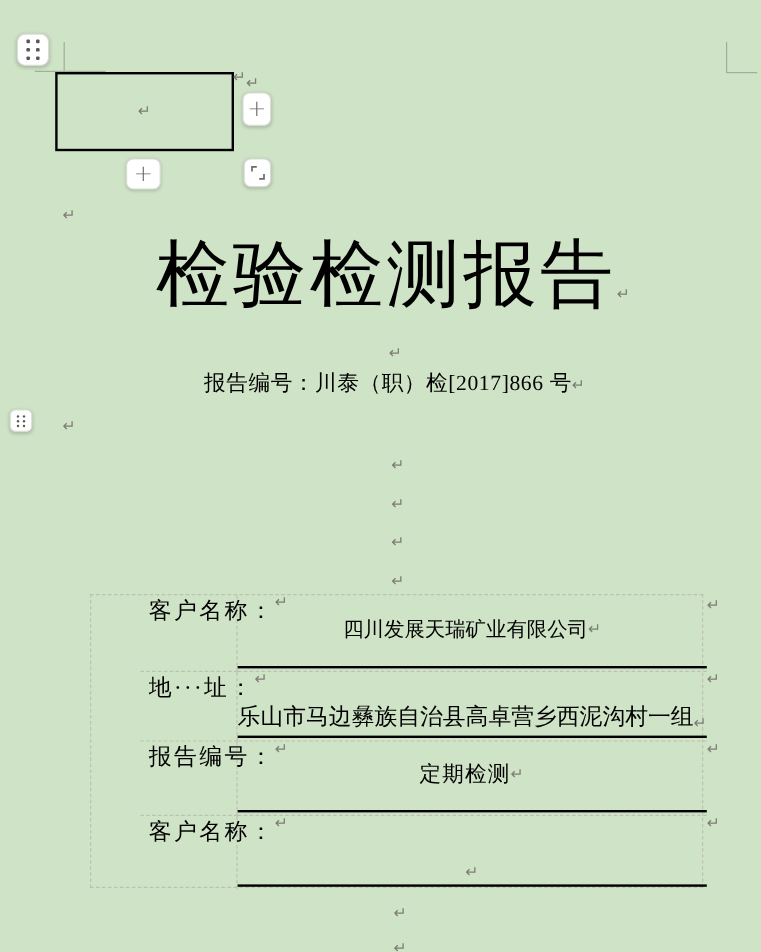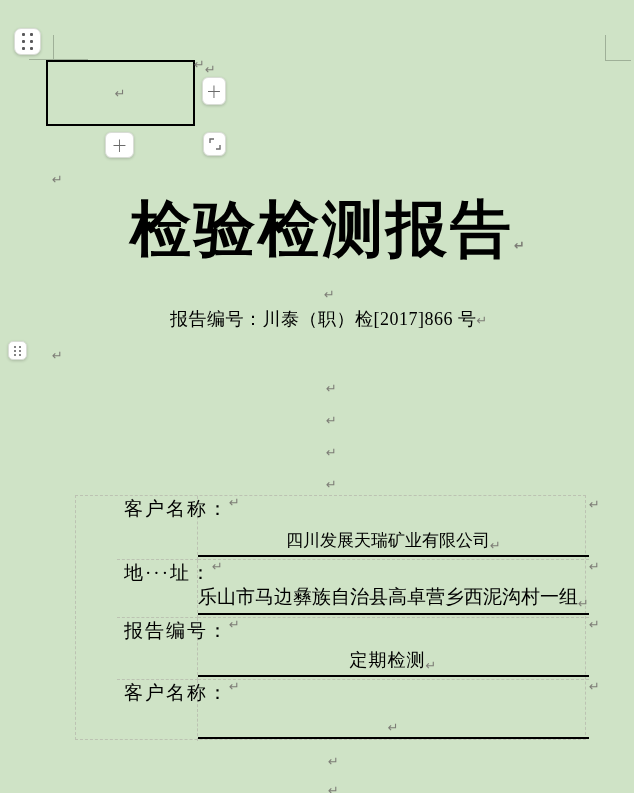--- a/index.html
+++ b/index.html
@@ -21,38 +21,38 @@
   .pilcrow { color:#7d7d76; font-size:13px; line-height:13px; font-family:"DejaVu Sans", sans-serif; }
   .p-abs { position:absolute; }
 
   
   .stamp-box { position:absolute; left:46px; top:60px; width:149px; height:66px;
                border:2px solid #000; display:flex; align-items:center; justify-content:center;
                font-size:14px; color:#111; letter-spacing:0.5px; }
 
   
   .content { position:absolute; left:53px; top:0; width:552px; text-align:center; }
-  .doc-title { position:absolute; top:194px; left:0; width:100%; font-size:61px; font-weight:bold;
+  .doc-title { position:absolute; top:194px; left:0; width:100%; font-size:61px; font-weight:normal;
                color:#000; letter-spacing:3px; line-height:72px; white-space:nowrap; }
   .doc-title .pilcrow { vertical-align:baseline; }
   .report-no { position:absolute; top:306px; left:0; width:100%; font-size:18px; color:#000;
                letter-spacing:0.5px; line-height:26px; white-space:nowrap; }
 
   
   .info-table { position:absolute; left:75px; top:495px; width:511px; height:245px;
                 display:grid; grid-template-columns:122px 1fr; grid-template-rows:64px 58px 62px 61px;
                 border:1px dashed #bcc2b2; }
   .cell { position:relative; }
   .lcell { border-right:1px dashed #bcc2b2; display:flex; align-items:flex-start;
            padding:0 0 8px 7px; font-size:19px; font-weight:normal; letter-spacing:2px; white-space:nowrap;margin-left:41px; }
   .vcell { display:flex; align-items:flex-end; justify-content:center; padding-bottom:7px; }
   .rowline { border-bottom:1px dashed #bcc2b2; }
   .underline { position:absolute; left:0; right:0; bottom:2px; height:2px; background:#000; }
-  .v1 { font-size:17px; } .v2 { font-size:19px; white-space:nowrap; }
-  .v3 { font-size:18px; letter-spacing:1px; } .v4 { font-size:18px; letter-spacing:0.5px; }
+  .v1 { font-size:17px;align-items:center; } .v2 { font-size:19px; white-space:nowrap; }
+  .v3 { font-size:18px; letter-spacing:1px;align-items:center; } .v4 { font-size:18px; letter-spacing:0.5px; }
   .vcell span, .lcell span { position:relative; z-index:1; }
 
   .resize-svg { display:block; }
 </style>
 </head>
 <body>
 
 <div class="page">
 
   <div class="mark" style="left:53px; top:35px; width:1px; height:24px;"></div>

